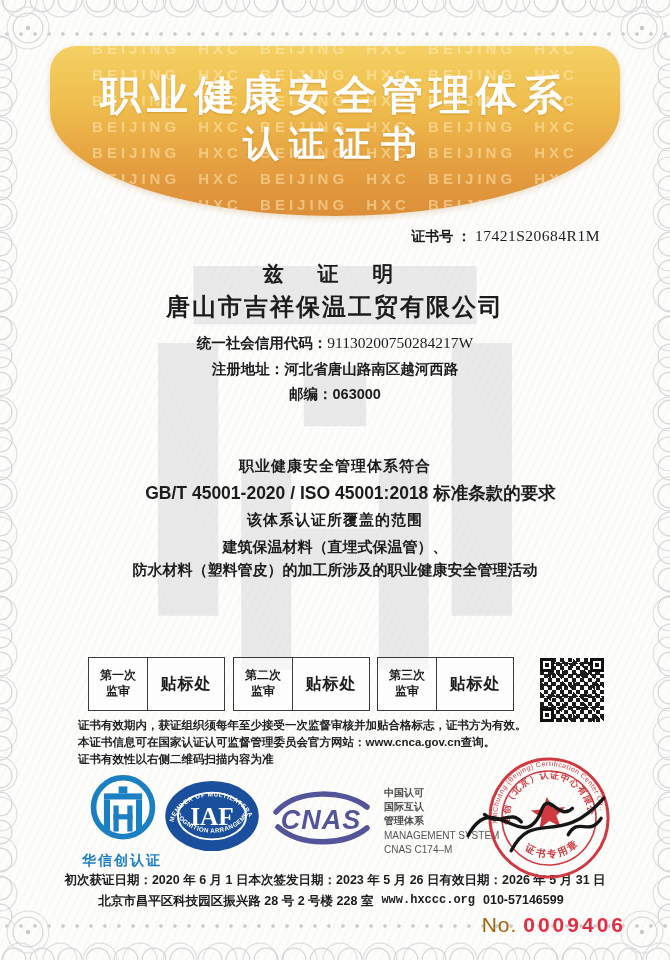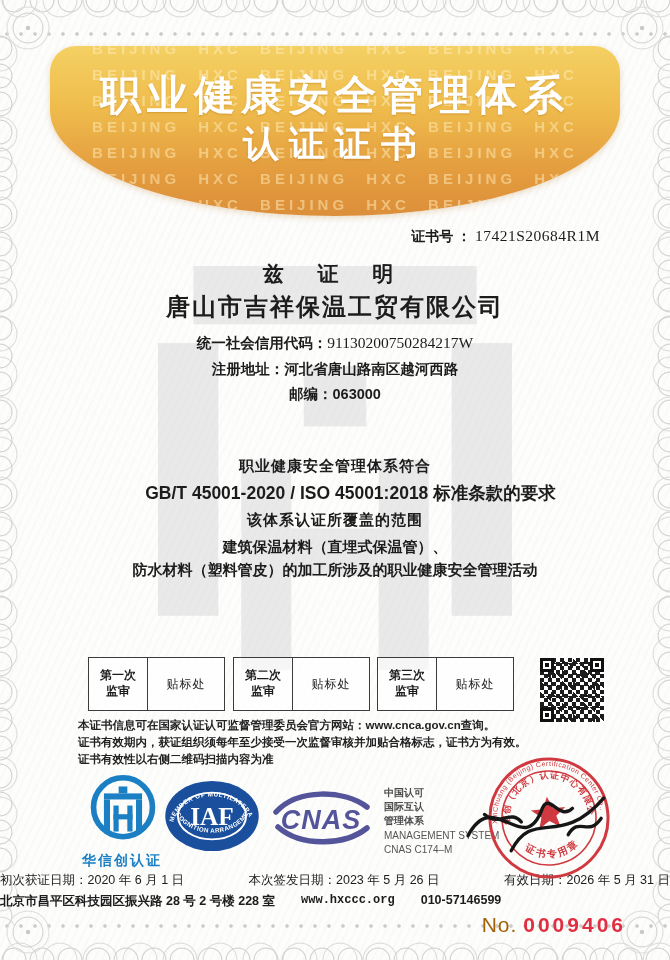--- a/index.html
+++ b/index.html
@@ -76,21 +76,21 @@
   .scope-head{top:511px;font-size:15px;font-weight:bold;letter-spacing:1px;}
   .scope1{top:538px;font-size:15px;font-weight:bold;}
   .scope2{top:561px;font-size:15px;font-weight:bold;}
 
   
   .audit-box{position:absolute;top:657px;height:52px;display:flex;z-index:3;
     border:1.5px solid #3c3c3c;background:rgba(255,255,255,0.6);}
   .audit-box .cl{width:50px;border-right:1.5px solid #3c3c3c;display:flex;align-items:center;
     justify-content:center;text-align:center;font-size:12px;font-weight:bold;line-height:1.3;padding:0 4px;}
   .audit-box .cs{width:76px;display:flex;align-items:center;justify-content:center;
-    font-size:12px;font-weight:normal;letter-spacing:1px;}
+    font-size:16px;font-weight:bold;letter-spacing:1px;}
   .ab1{left:88px;}.ab2{left:233px;}.ab3{left:377px;}
 
   
   .qr{position:absolute;left:540px;top:658px;width:64px;height:64px;z-index:3;background:#fff;
     background-image:
       repeating-conic-gradient(#1c1c1c 0 25%,transparent 0 50%),
       repeating-conic-gradient(transparent 0 25%,#1c1c1c 0 36%,transparent 0 50%);
     background-size:8px 8px,11px 11px;}
   .qr .f{position:absolute;width:14px;height:14px;border:3px solid #101010;background:#fff;box-sizing:border-box;}
   .qr .f::after{content:"";position:absolute;inset:2px;background:#101010;}
@@ -105,23 +105,23 @@
   .logo-iaf{position:absolute;left:163px;top:779px;z-index:3;}
   .logo-cnas{position:absolute;left:270px;top:786px;z-index:3;}
   .cnas-desc{position:absolute;left:384px;top:786px;z-index:3;text-align:left;
     font-size:10px;line-height:1.42;color:#4c4c4c;font-weight:bold;}
   .cnas-desc .en{font-weight:normal;color:#555;}
   .seal{position:absolute;left:483px;top:752px;z-index:4;}
   .seal svg{overflow:visible;}
 
   
   .dates{position:absolute;left:0;right:0;top:872px;z-index:3;display:flex;
-    justify-content:space-between;gap:34px;font-size:12.5px;font-weight:normal;}
+    justify-content:center;font-size:12.5px;font-weight:bold;}
   .addr{position:absolute;left:0;right:8px;top:893px;z-index:3;display:flex;
-    gap:26px;font-size:12.5px;font-weight:bold;}
+    justify-content:center;gap:8px;font-size:12.5px;font-weight:bold;}
   .addr .mono{font-family:"Liberation Mono","DejaVu Sans Mono",monospace;font-size:12px;}
   .serial{position:absolute;right:44px;top:913px;z-index:3;font-size:21px;}
   .serial .no{color:#a16207;letter-spacing:1px;}
   .serial .num{color:#e02f42;font-weight:bold;letter-spacing:3px;}
 </style>
 </head>
 <body>
 
 <div class="page">
 
@@ -193,22 +193,22 @@
     <div class="cs">贴标处</div>
   </div>
 
   <div class="qr">
     <div class="f f-tl"></div>
     <div class="f f-tr"></div>
     <div class="f f-bl"></div>
   </div>
 
   <div class="notes">
+    <div>证书有效期内，获证组织须每年至少接受一次监督审核并加贴合格标志，证书方为有效。</div>
     <div>本证书信息可在国家认证认可监督管理委员会官方网站：www.cnca.gov.cn查询。</div>
-    <div>证书有效期内，获证组织须每年至少接受一次监督审核并加贴合格标志，证书方为有效。</div>
     <div>证书有效性以右侧二维码扫描内容为准</div>
   </div>
 
   <div class="logo-hxc">
     <svg width="78" height="74" viewBox="0 0 90 84">
       <circle cx="45" cy="40" r="34" fill="none" stroke="#1b7fc3" stroke-width="6.5"></circle>
       <g fill="#1b7fc3">
         <rect x="40" y="16" width="10" height="8"></rect>
         <rect x="23" y="24" width="44" height="7"></rect>
         <rect x="23" y="31" width="7" height="36"></rect>

